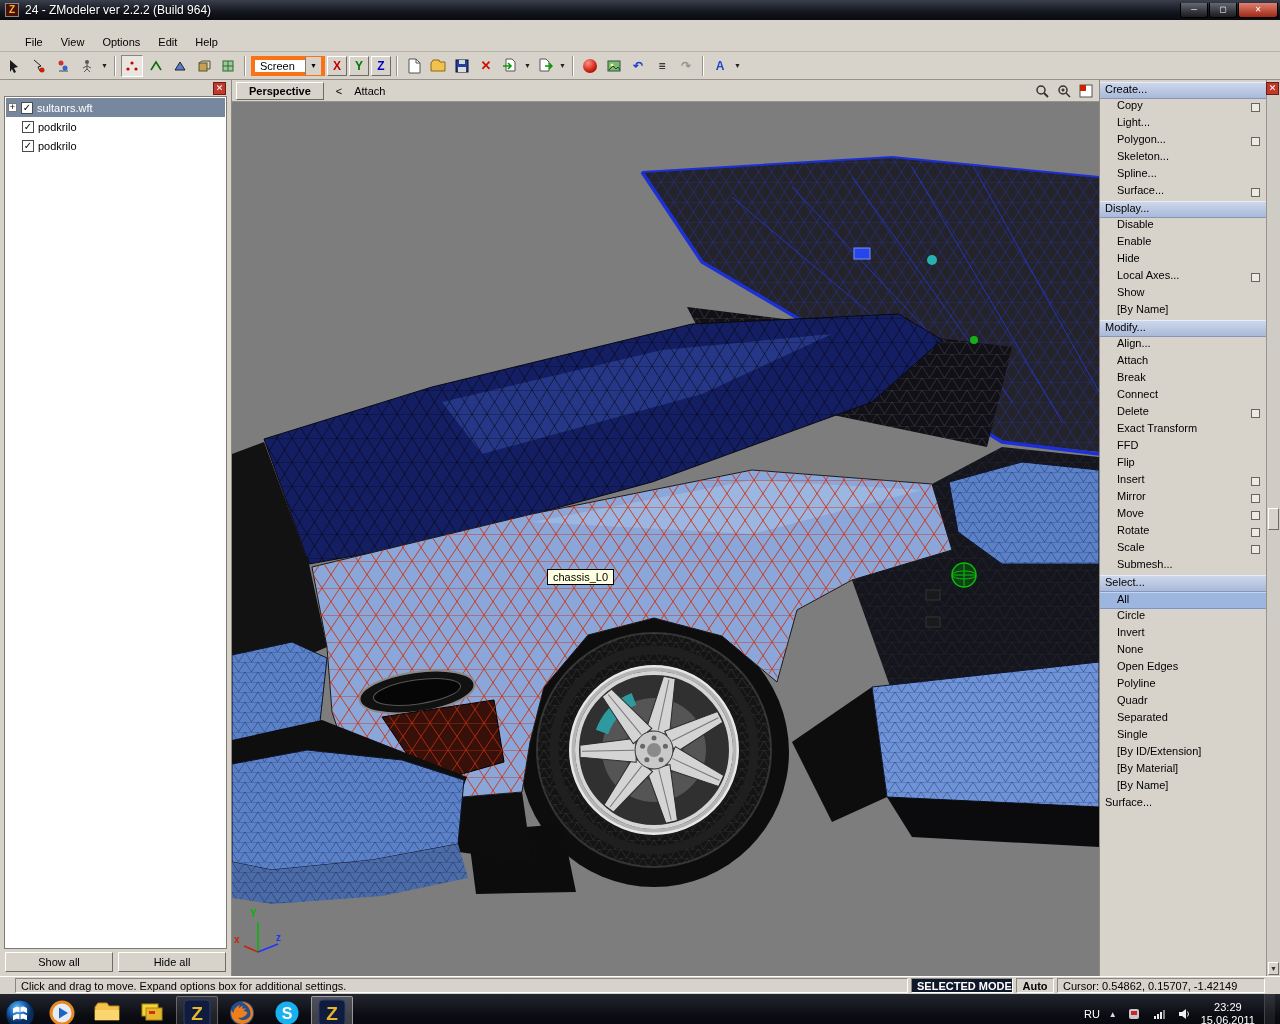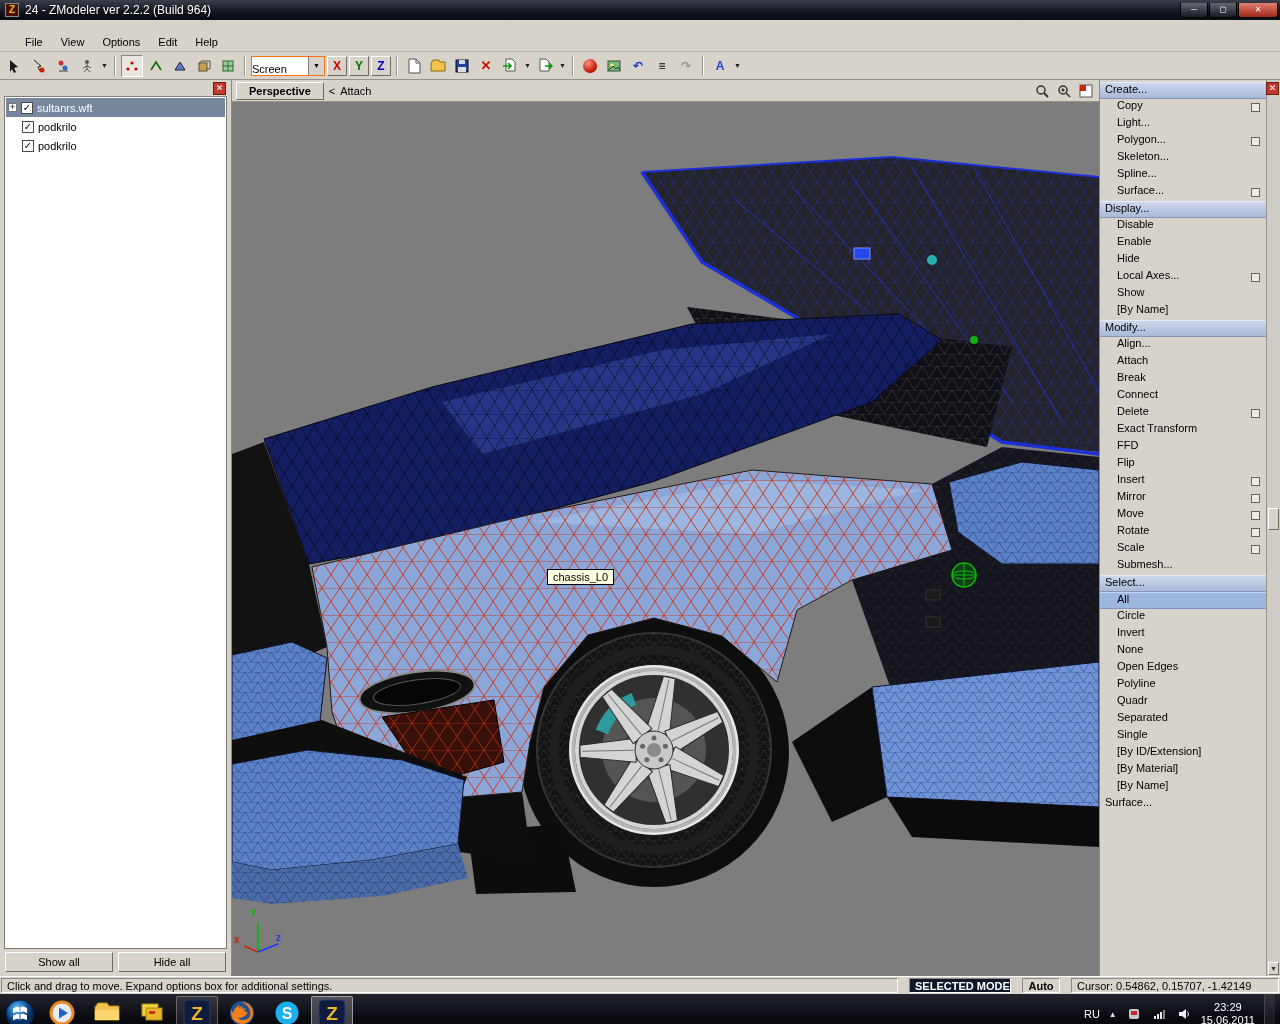--- a/index.html
+++ b/index.html
@@ -24,21 +24,21 @@
   .menu-item{padding:3px 9px;cursor:default}
 
   
   .toolbar{height:28px;background:#d7d3cb;border-bottom:1px solid #96928a;display:flex;
     align-items:center;padding:0 4px;gap:2px}
   .tbtn{width:22px;height:22px;display:flex;align-items:center;justify-content:center;
     border:1px solid transparent;font-size:12px}
   .tbtn.pressed{background:#e9e6df;border-color:#8a867e #fff #fff #8a867e}
   .tsep{width:2px;height:20px;border-left:1px solid #98948c;border-right:1px solid #fff;margin:0 3px}
   .caret{font-size:7px;color:#222;width:9px;text-align:center}
-  .combo{width:74px;height:20px;background:#fff;border:1px solid #f97316;display:flex;align-items:flex-end;}
+  .combo{width:74px;height:20px;background:#fff;border:4px solid #f97316;display:flex;align-items:center;padding-left:5px}
   .combo .caret-box{margin-left:auto;width:16px;height:18px;background:#d7d3cb;
     border-left:1px solid #7f7b73;display:flex;align-items:center;justify-content:center;font-size:7px}
   .axis-btn{width:20px;height:20px;background:#d7d3cb;border:1px solid;border-color:#fff #6f6b63 #6f6b63 #fff;
     font-weight:bold;font-size:12px;display:flex;align-items:center;justify-content:center}
   .ax{color:#c00000}.ay{color:#007800}.az{color:#0000cc}
   .glyph-red{color:#cc1100;font-weight:bold;font-size:13px}
   .glyph-blue{color:#2244cc;font-weight:bold}
   .glyph-gray{color:#9a968e;font-weight:bold}
   .sphere{width:14px;height:14px;border-radius:50%;background:radial-gradient(circle at 5px 4px,#ff9080,#c01000 70%,#700)}
 
@@ -57,21 +57,21 @@
     font-size:9px;line-height:7px;text-align:center}
   .cb{width:12px;height:12px;min-width:12px;border:1px solid #4a4a4a;background:#fff;color:#000;
     font-size:10px;line-height:10px;text-align:center}
   .tree-indent{width:10px;min-width:10px}
   .tree-btns{position:absolute;bottom:4px;left:5px;right:5px;display:flex;gap:5px}
   .btn{flex:1;height:20px;background:#d7d3cb;border:1px solid;border-color:#fff #6f6b63 #6f6b63 #fff;
     text-align:center;line-height:18px}
 
   
   .center{flex:1;display:flex;flex-direction:column;border-left:1px solid #8e8a82;border-right:1px solid #8e8a82}
-  .vheader{height:22px;background:#d7d3cb;display:flex;align-items:center;gap:5px;padding:0 4px;
+  .vheader{height:22px;background:#d7d3cb;display:flex;align-items:center;gap:12px;padding:0 4px;
     border-bottom:1px solid #96928a}
   .persp-btn{height:18px;padding:0 12px;font-weight:bold;background:#d7d3cb;line-height:16px;
     border:1px solid;border-color:#fff #6f6b63 #6f6b63 #fff}
   .vh-icons{margin-left:auto;display:flex;gap:4px;align-items:center}
   .vicon{width:18px;height:16px;display:flex;align-items:center;justify-content:center}
   .viewport{flex:1;position:relative;background:#7d7d7d;overflow:hidden}
   .viewport svg.scene{display:block}
   .tooltip{position:absolute;left:315px;top:467px;background:#ffffe1;border:1px solid #000;
     padding:0 5px;height:16px;line-height:15px;font-size:11px}
   .gizmo{position:absolute;left:4px;bottom:14px;width:52px;height:52px}
@@ -90,21 +90,21 @@
   .cp-row.selected{background:#9db6e0;border-top:1px solid #c3d4f0;border-bottom:1px solid #7e95c4}
   .cp-check{position:absolute;right:6px;top:4px;width:9px;height:9px;border:1px solid #6a665e;background:#eceae4}
   .cp-scroll{width:14px;background:#cfccc5;border-left:1px solid #97938b;position:relative}
   .cp-thumb{position:absolute;left:1px;top:428px;width:11px;height:22px;background:#d7d3cb;
     border:1px solid;border-color:#fff #6f6b63 #6f6b63 #fff}
   .cp-down{position:absolute;left:1px;bottom:1px;width:11px;height:13px;background:#d7d3cb;
     border:1px solid;border-color:#fff #6f6b63 #6f6b63 #fff;font-size:7px;text-align:center;line-height:11px;color:#333}
   .right-panel .panel-close{top:2px;right:1px}
 
   
-  .statusbar{height:18px;background:#d7d3cb;display:flex;gap:11px;padding:1px 1px;border-top:1px solid #fff}
+  .statusbar{height:18px;background:#d7d3cb;display:flex;gap:3px;padding:1px 15px;border-top:1px solid #fff}
   .cell{border:1px solid;border-color:#8a867e #fff #fff #8a867e;padding:0 5px;line-height:14px;white-space:nowrap}
   .cell.hint{flex:1}
   .cell.mode{background:#0f172a;color:#fff;font-weight:bold;width:102px;text-align:center}
   .cell.auto{font-weight:bold;width:38px;text-align:center}
   .cell.cursor{width:208px}
 
   
   .taskbar{height:40px;background:linear-gradient(#23252f,#0b0c12 55%,#05060a);display:flex;
     align-items:center;padding:0 2px;gap:3px}
   .start-orb{width:36px;height:36px;display:flex;align-items:center;justify-content:center}

